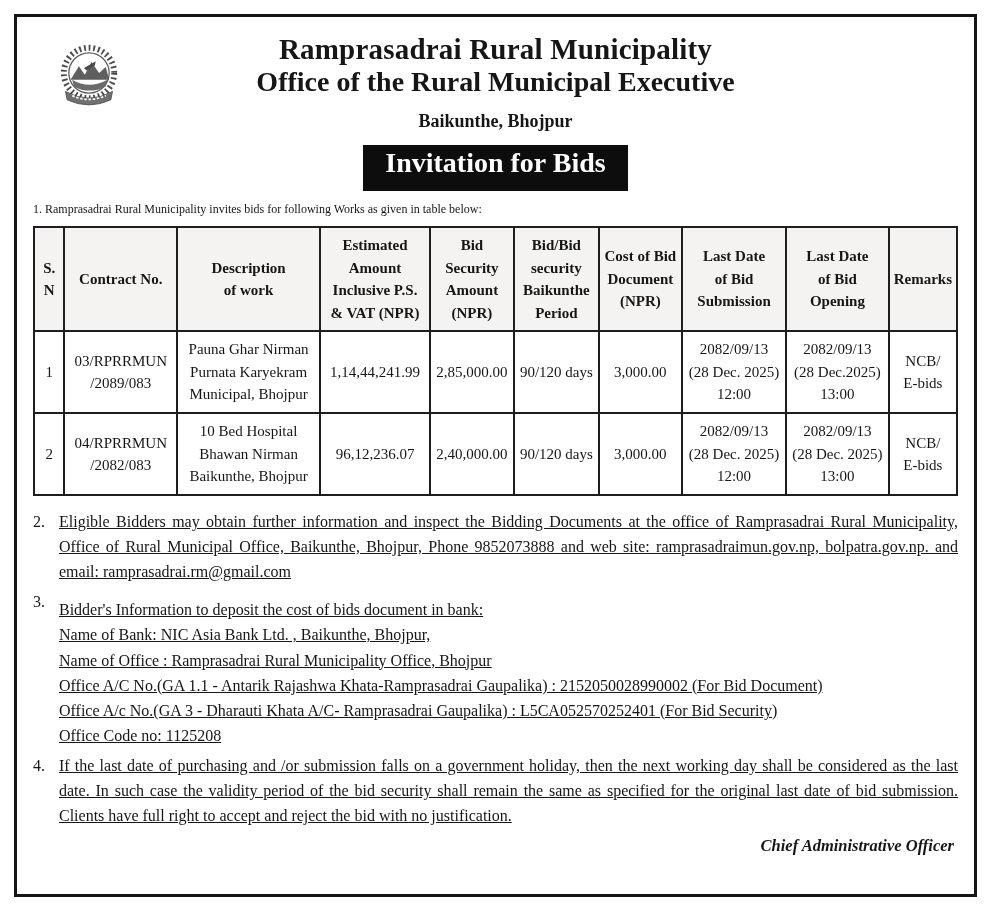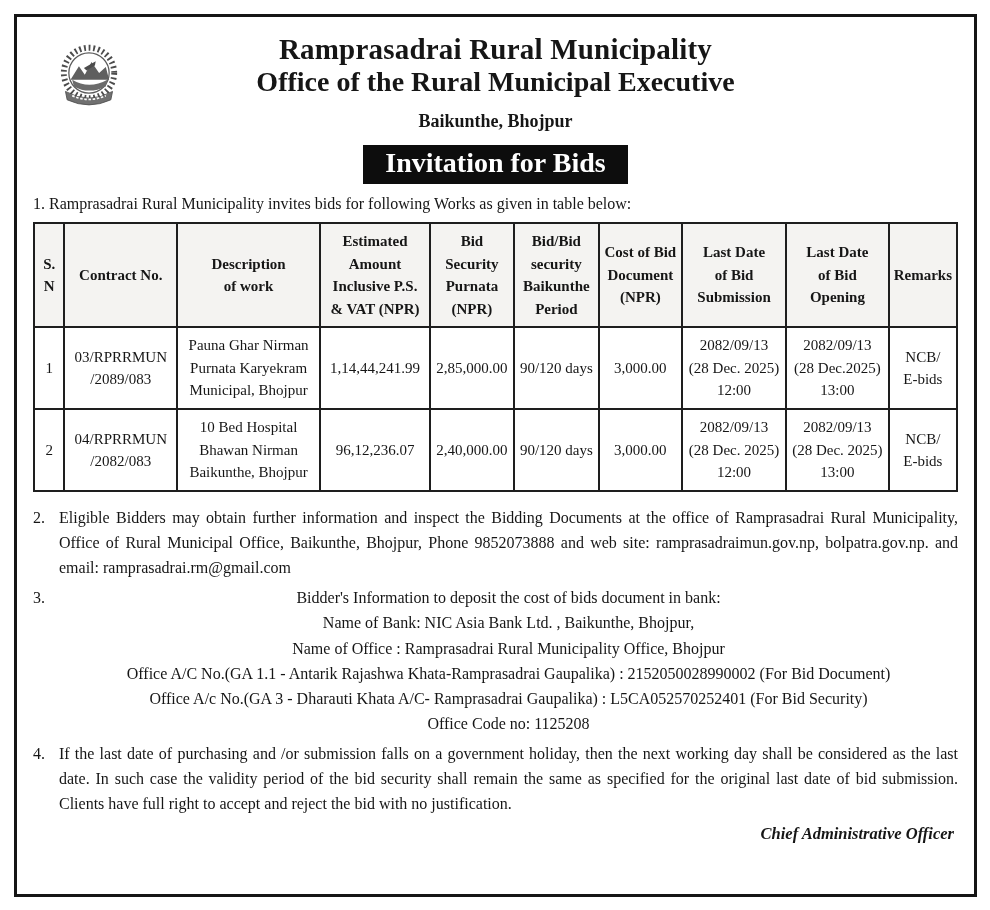--- a/index.html
+++ b/index.html
@@ -51,31 +51,31 @@
     margin-top: 13px;
   }
   .addr2 { margin-top: 12px; }
   .banner-wrap { margin-top: 13px; }
   .banner {
     display: inline-block;
     background: #0d0d0d;
     color: #ffffff;
     font-size: 28px;
     font-weight: bold;
-    padding: 2px 22px 5px 22px;
+    padding: 2px 22px 12px 22px;
   }
   .pub-date {
     font-size: 16px;
     font-weight: bold;
     margin-top: 9px;
   }
   
   .intro {
     text-align: left;
-    font-size: 16px;
+    font-size: 12px;
     margin-top: 11px;
   }
   
   table.bids {
     width: 100%;
     border-collapse: collapse;
     margin-top: 9px;
     table-layout: fixed;
   }
   table.bids th, table.bids td {
@@ -99,24 +99,25 @@
   .note-item {
     display: flex;
     font-size: 16px;
     line-height: 1.57;
     margin-top: 5px;
   }
   .note-num {
     flex: 0 0 26px;
     text-align: left;
   }
-  .note-text { flex: 1; text-align: justify; }
+  .note-text { flex: 1; text-align: justify; text-decoration: underline; }
   .note-text.plain {
-    text-align: center;
+    text-align: left;
     white-space: pre-line;
+    margin-top: 8px;
   }
   
   .signature {
     text-align: right;
     font-size: 16.5px;
     font-weight: bold;
     font-style: italic;
     line-height: 1.65;
     margin-top: 4px;
     padding-right: 4px;
@@ -170,21 +171,21 @@
 N</th>
           <th>Contract No.</th>
           <th>Description
 of work</th>
           <th>Estimated
 Amount
 Inclusive P.S.
 &amp; VAT (NPR)</th>
           <th>Bid
 Security
-Purnata
+Amount
 (NPR)</th>
           <th>Bid/Bid
 security
 Baikunthe
 Period</th>
           <th>Cost of Bid
 Document
 (NPR)</th>
           <th>Last Date
 of Bid

